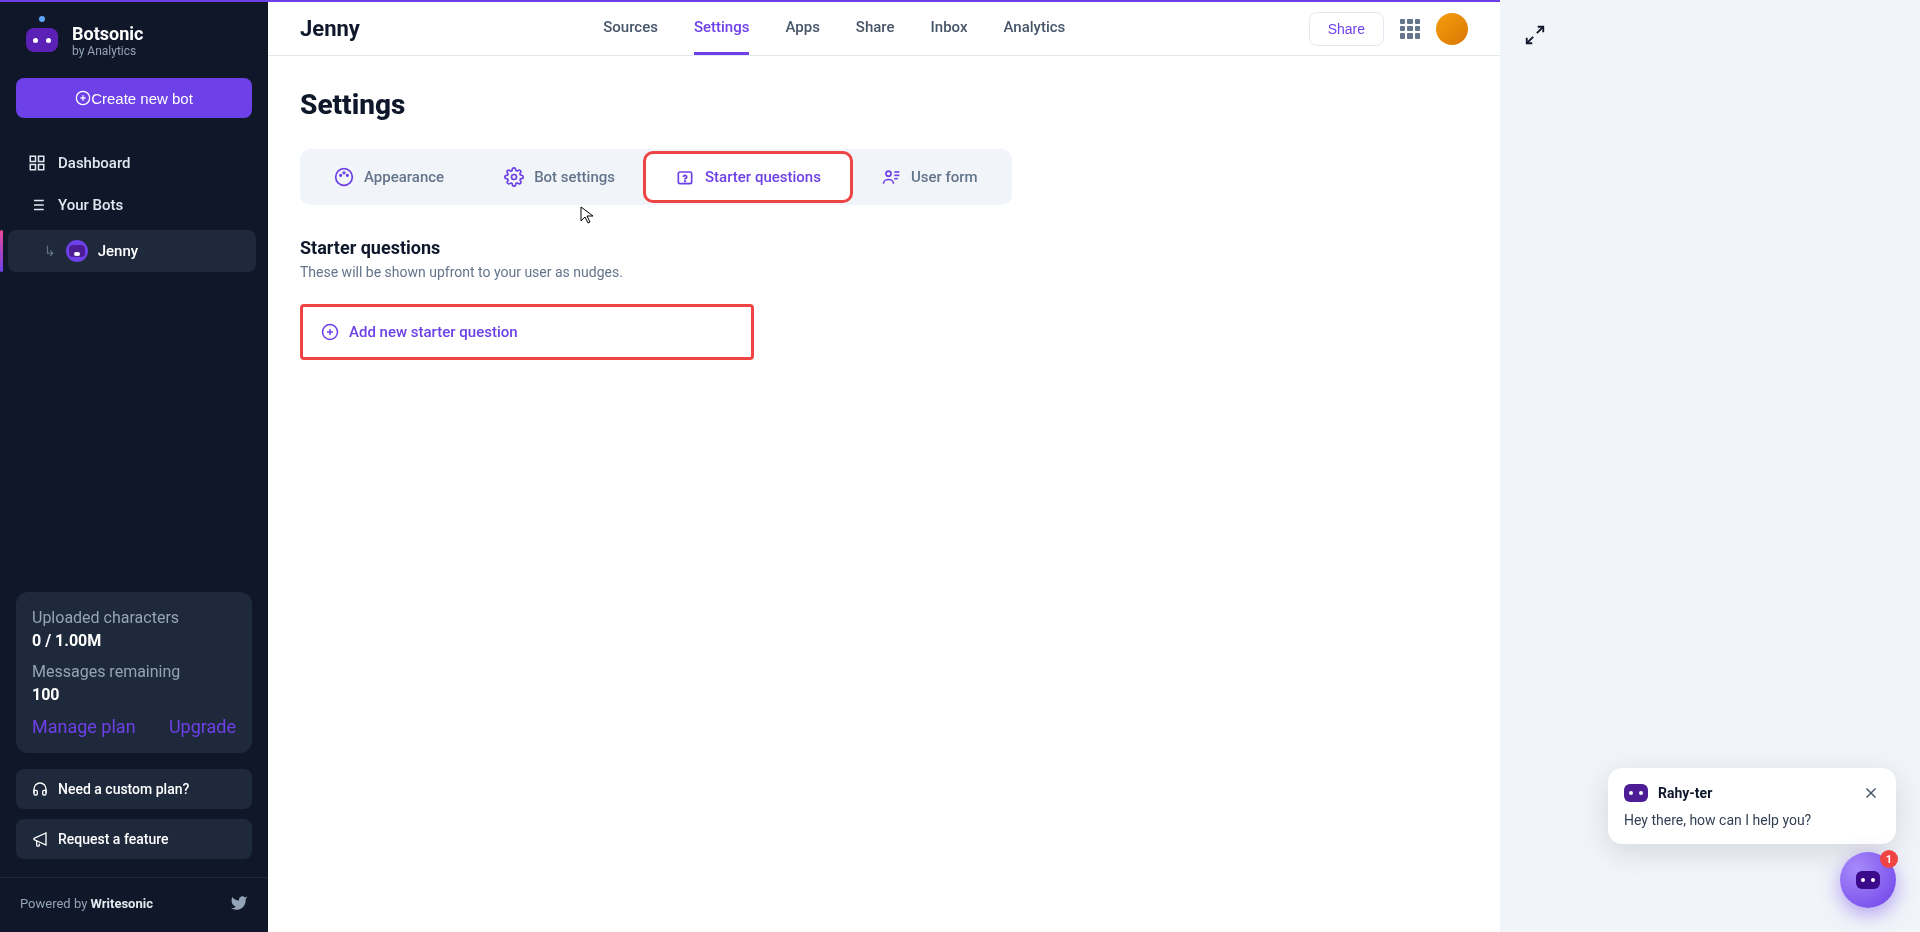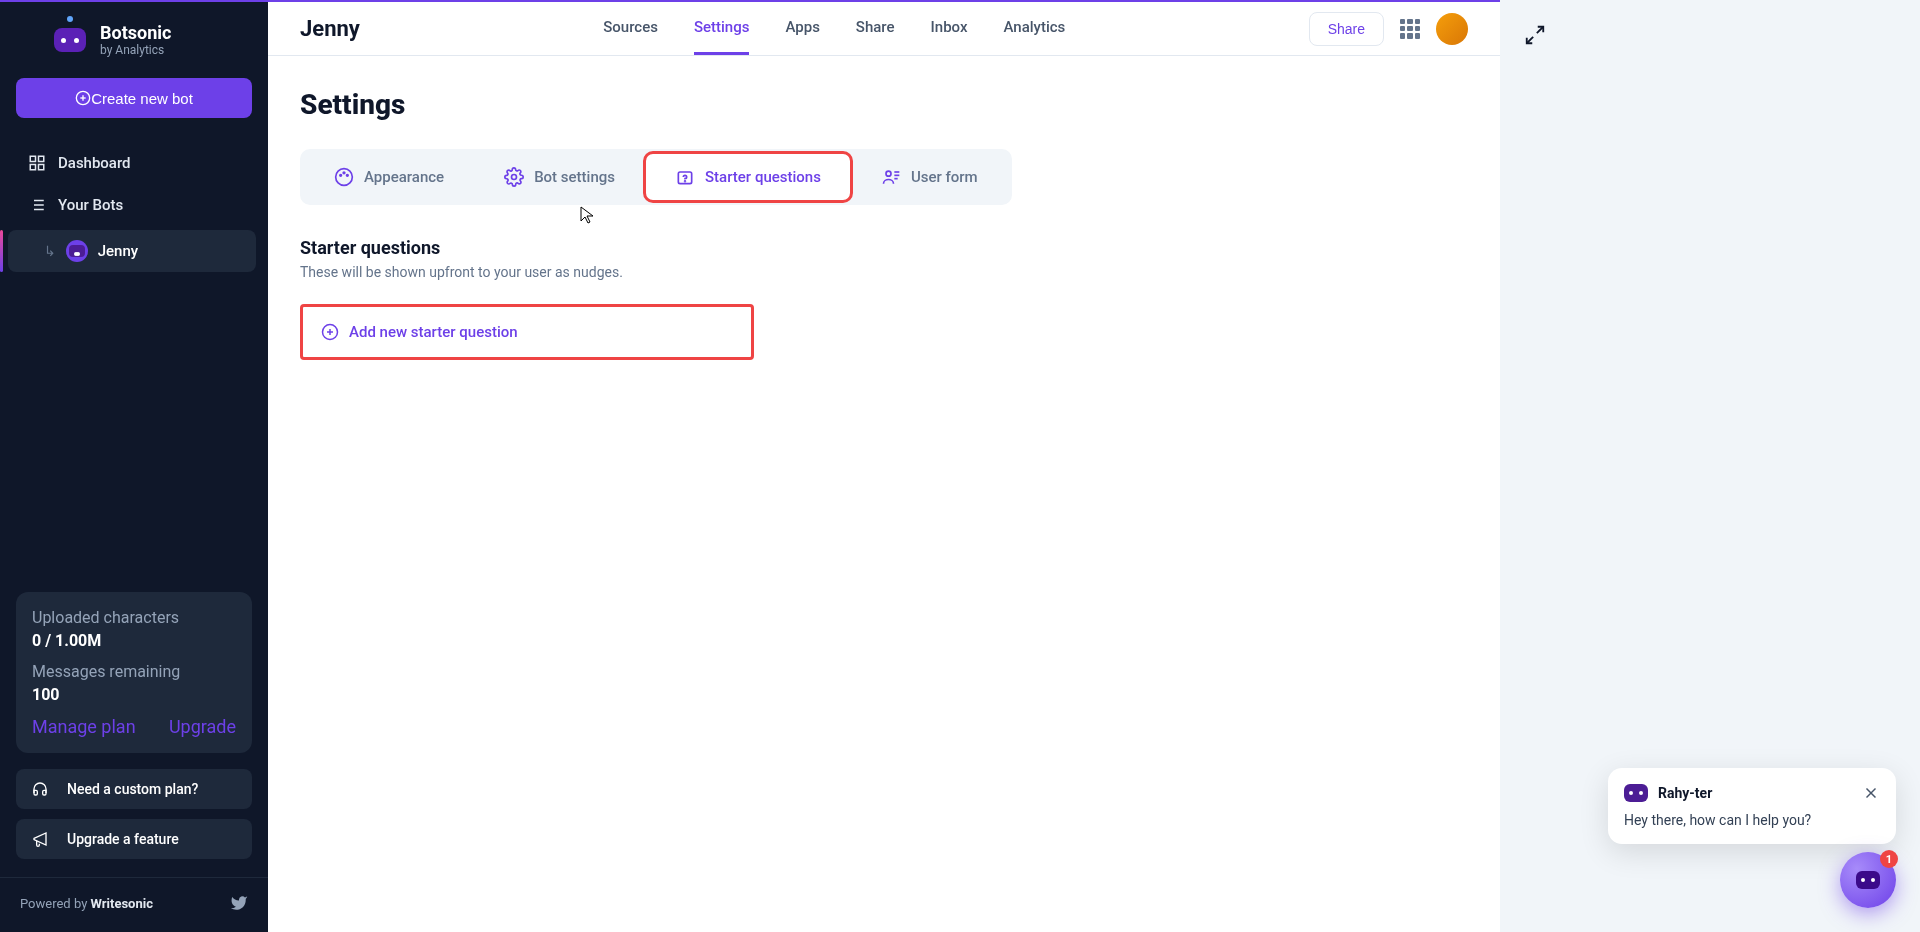--- a/index.html
+++ b/index.html
@@ -1,38 +1,38 @@
 <!DOCTYPE html>
 <html><head>
   <meta charset="utf-8">
   <style>
     * { margin: 0; padding: 0; box-sizing: border-box; }
     body { font-family: -apple-system, BlinkMacSystemFont, 'Segoe UI', Roboto, sans-serif; background: #fff; color: #0f172a; overflow: hidden; }
     .app { display: flex; width: 1920px; height: 932px; }
     
     
     .sidebar { width: 268px; background: #0f1729; color: #fff; display: flex; flex-direction: column; padding: 20px 0; border-top: 2px solid #6d40e8; }
-    .brand { display: flex; align-items: flex-start; gap: 12px; padding: 0 24px 20px 24px; margin-left: 28px; }
+    .brand { display: flex; align-items: center; gap: 12px; padding: 0 24px 20px 24px; }
     .brand-logo { width: 36px; height: 36px; display: flex; align-items: center; justify-content: center; }
     .brand-text { display: flex; flex-direction: column; }
     .brand-name { font-size: 18px; font-weight: 700; }
     .brand-sub { font-size: 12px; color: #94a3b8; }
     .create-btn { margin: 0 16px 24px 16px; background: #6d40e8; color: #fff; border: none; border-radius: 8px; height: 40px; display: flex; align-items: center; justify-content: center; gap: 0; font-size: 15px; font-weight: 500; cursor: pointer; }
     .nav { flex: 0 0 auto; }
     .nav-item { display: flex; align-items: center; gap: 12px; padding: 12px 28px; font-size: 15px; font-weight: 500; cursor: pointer; color: #e2e8f0; }
     .bot-item { display: flex; align-items: center; gap: 10px; padding: 10px 28px 10px 36px; font-size: 15px; font-weight: 500; background: #1e293b; border-radius: 8px; margin: 4px 12px 4px 8px; position: relative; }
     .bot-item::before { content: ''; position: absolute; left: -8px; top: 0; bottom: 0; width: 3px; background: linear-gradient(180deg, #ec4899, #6d40e8); border-radius: 2px; }
     .bot-avatar { width: 22px; height: 22px; background: #6d40e8; border-radius: 50%; display: flex; align-items: center; justify-content: center; font-size: 11px; }
     .spacer { flex: 1; }
     .plan-card { margin: 0 16px 16px 16px; background: #1e293b; border-radius: 12px; padding: 16px; }
     .plan-label { font-size: 16px; color: #94a3b8; margin-bottom: 4px; }
     .plan-value { font-size: 16px; font-weight: 700; margin-bottom: 12px; }
     .plan-links { display: flex; justify-content: space-between; font-size: 18px; font-weight: 400; }
     .plan-links a { color: #6d40e8; text-decoration: none; cursor: pointer; }
-    .side-link { margin: 0 16px 10px 16px; background: #1e293b; border-radius: 8px; padding: 12px 16px; display: flex; align-items: center; gap: 19px; font-size: 14px; font-weight: 500; cursor: pointer; }
+    .side-link { margin: 0 16px 10px 16px; background: #1e293b; border-radius: 8px; padding: 12px 16px; display: flex; align-items: center; gap: 10px; font-size: 14px; font-weight: 500; cursor: pointer; }
     .powered { padding: 16px 20px 0 20px; display: flex; align-items: center; justify-content: space-between; font-size: 13px; color: #94a3b8; border-top: 1px solid #1e293b; margin-top: 8px; }
     .powered b { color: #e2e8f0; }
     
     
     .main { flex: 1; display: flex; }
     .content { flex: 1; display: flex; flex-direction: column; }
     .topbar { display: flex; align-items: center; height: 56px; border-bottom: 1px solid #e2e8f0; padding: 0 32px; border-top: 2px solid #6d40e8; }
     .topbar-title { font-size: 22px; font-weight: 700; }
     .topbar-nav { display: flex; gap: 36px; margin: 0 auto; }
     .topbar-nav a { font-size: 15px; font-weight: 500; color: #475569; text-decoration: none; padding: 16px 0; cursor: pointer; }
@@ -151,21 +151,21 @@
           <path d="M3 18v-6a9 9 0 0 1 18 0v6"></path>
           <path d="M21 19a2 2 0 0 1-2 2h-1a2 2 0 0 1-2-2v-3a2 2 0 0 1 2-2h3zM3 19a2 2 0 0 0 2 2h1a2 2 0 0 0 2-2v-3a2 2 0 0 0-2-2H3z"></path>
         </svg>
       <span>Need a custom plan?</span>
     </div>
     <div class="side-link">
       <svg width="16" height="16" viewBox="0 0 24 24" fill="none" stroke="currentColor" stroke-width="2">
           <path d="M3 11l18-8v18l-18-8v-2z"></path>
           <path d="M11 19v2a2 2 0 0 1-4 0v-6"></path>
         </svg>
-      <span>Upgrade a feature</span>
+      <span>Request a feature</span>
     </div>
     <div class="powered">
       <span><span>Powered by</span> <b>Writesonic</b></span>
       <svg width="18" height="18" viewBox="0 0 24 24" fill="#94a3b8">
           <path d="M23 3a10.9 10.9 0 0 1-3.14 1.53 4.48 4.48 0 0 0-7.86 3v1A10.66 10.66 0 0 1 3 4s-4 9 5 13a11.64 11.64 0 0 1-7 2c9 5 20 0 20-11.5a4.5 4.5 0 0 0-.08-.83A7.72 7.72 0 0 0 23 3z"></path>
         </svg>
     </div>
   </aside>
 
   <div class="main">

